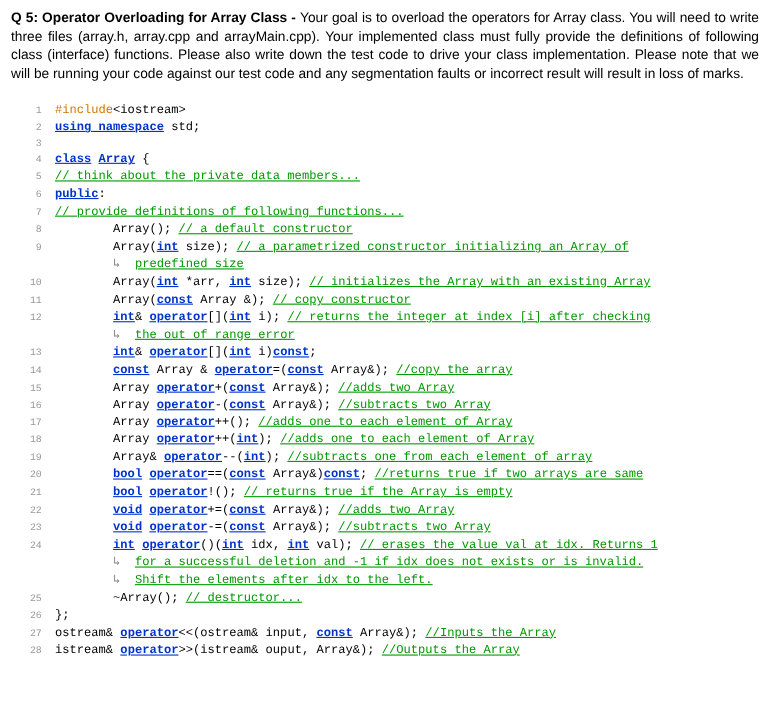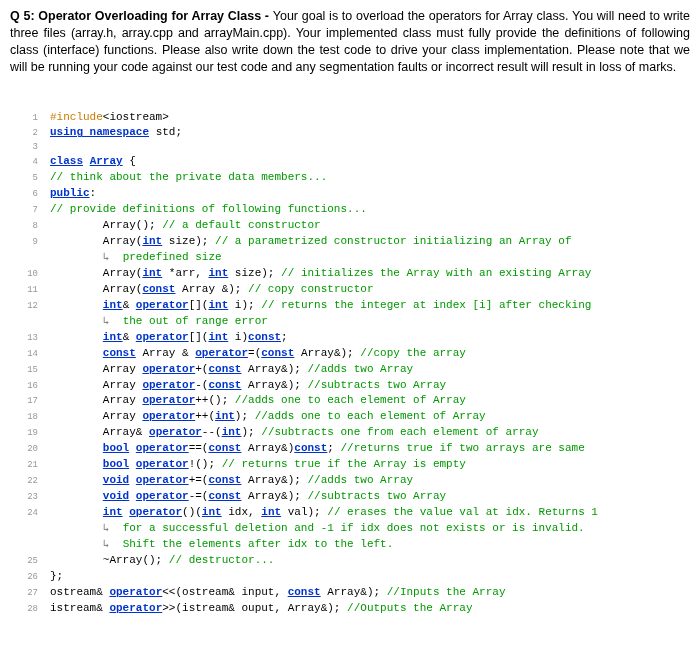--- a/index.html
+++ b/index.html
@@ -7,21 +7,21 @@
     padding: 8px 10px;
     font-family: Arial, Helvetica, sans-serif;
     font-size: 12.5px;
     line-height: 1.35;
     color: #000;
     background: #fff;
     width: 680px;
   }
   .question-text {
     text-align: justify;
-    margin-bottom: 30px;
+    margin-bottom: 14px;
   }
   .q-label {
     font-weight: bold;
   }
   .code-block {
     font-family: "Courier New", monospace;
     font-size: 11px;
     line-height: 1.45;
     white-space: pre;
     padding: 4px 0 4px 6px;
@@ -44,21 +44,21 @@
     width: 22px;
     margin-right: 12px;
     flex-shrink: 0;
   }
   .code-content {
     white-space: pre;
     text-align: right;
   }
   .kw { color: #0033cc; font-weight: bold; text-decoration: underline; }
   .pp { color: #cc7a00; }
-  .cm { color: #009900; }
+  .cm { color: #009900; text-decoration: underline; }
   .arrow { color: #888; }
 </style>
 </head>
 <body>
 
 <div class="question-text">
   <span class="q-label">Q 5: Operator Overloading for Array Class - </span><span>Your goal is to overload the operators for Array class. You will need to write three files (array.h, array.cpp and arrayMain.cpp). Your implemented class must fully provide the definitions of following class (interface) functions. Please also write down the test code to drive your class implementation. Please note that we will be running your code against our test code and any segmentation faults or incorrect result will result in loss of marks.</span>
 </div>
 
 <div class="code-block" id="code-block"><div class="code-line"><span class="ln">1</span><span class="code-content"><span class="pp">#include</span>&lt;iostream&gt;</span></div><div class="code-line"><span class="ln">2</span><span class="code-content"><span class="kw">using namespace</span> std;</span></div><div class="code-line"><span class="ln">3</span><span class="code-content"></span></div><div class="code-line"><span class="ln">4</span><span class="code-content"><span class="kw">class</span> <span class="kw">Array</span> {</span></div><div class="code-line"><span class="ln">5</span><span class="code-content"><span class="cm">// think about the private data members...</span></span></div><div class="code-line"><span class="ln">6</span><span class="code-content"><span class="kw">public</span>:</span></div><div class="code-line"><span class="ln">7</span><span class="code-content"><span class="cm">// provide definitions of following functions...</span></span></div><div class="code-line"><span class="ln">8</span><span class="code-content">        Array(); <span class="cm">// a default constructor</span></span></div><div class="code-line"><span class="ln">9</span><span class="code-content">        Array(<span class="kw">int</span> size); <span class="cm">// a parametrized constructor initializing an Array of</span></span></div><div class="code-line"><span class="cont"></span><span class="code-content">        <span class="arrow">↳</span>  <span class="cm">predefined size</span></span></div><div class="code-line"><span class="ln">10</span><span class="code-content">        Array(<span class="kw">int</span> *arr, <span class="kw">int</span> size); <span class="cm">// initializes the Array with an existing Array</span></span></div><div class="code-line"><span class="ln">11</span><span class="code-content">        Array(<span class="kw">const</span> Array &amp;); <span class="cm">// copy constructor</span></span></div><div class="code-line"><span class="ln">12</span><span class="code-content">        <span class="kw">int</span>&amp; <span class="kw">operator</span>[](<span class="kw">int</span> i); <span class="cm">// returns the integer at index [i] after checking</span></span></div><div class="code-line"><span class="cont"></span><span class="code-content">        <span class="arrow">↳</span>  <span class="cm">the out of range error</span></span></div><div class="code-line"><span class="ln">13</span><span class="code-content">        <span class="kw">int</span>&amp; <span class="kw">operator</span>[](<span class="kw">int</span> i)<span class="kw">const</span>;</span></div><div class="code-line"><span class="ln">14</span><span class="code-content">        <span class="kw">const</span> Array &amp; <span class="kw">operator</span>=(<span class="kw">const</span> Array&amp;); <span class="cm">//copy the array</span></span></div><div class="code-line"><span class="ln">15</span><span class="code-content">        Array <span class="kw">operator</span>+(<span class="kw">const</span> Array&amp;); <span class="cm">//adds two Array</span></span></div><div class="code-line"><span class="ln">16</span><span class="code-content">        Array <span class="kw">operator</span>-(<span class="kw">const</span> Array&amp;); <span class="cm">//subtracts two Array</span></span></div><div class="code-line"><span class="ln">17</span><span class="code-content">        Array <span class="kw">operator</span>++(); <span class="cm">//adds one to each element of Array</span></span></div><div class="code-line"><span class="ln">18</span><span class="code-content">        Array <span class="kw">operator</span>++(<span class="kw">int</span>); <span class="cm">//adds one to each element of Array</span></span></div><div class="code-line"><span class="ln">19</span><span class="code-content">        Array&amp; <span class="kw">operator</span>--(<span class="kw">int</span>); <span class="cm">//subtracts one from each element of array</span></span></div><div class="code-line"><span class="ln">20</span><span class="code-content">        <span class="kw">bool</span> <span class="kw">operator</span>==(<span class="kw">const</span> Array&amp;)<span class="kw">const</span>; <span class="cm">//returns true if two arrays are same</span></span></div><div class="code-line"><span class="ln">21</span><span class="code-content">        <span class="kw">bool</span> <span class="kw">operator</span>!(); <span class="cm">// returns true if the Array is empty</span></span></div><div class="code-line"><span class="ln">22</span><span class="code-content">        <span class="kw">void</span> <span class="kw">operator</span>+=(<span class="kw">const</span> Array&amp;); <span class="cm">//adds two Array</span></span></div><div class="code-line"><span class="ln">23</span><span class="code-content">        <span class="kw">void</span> <span class="kw">operator</span>-=(<span class="kw">const</span> Array&amp;); <span class="cm">//subtracts two Array</span></span></div><div class="code-line"><span class="ln">24</span><span class="code-content">        <span class="kw">int</span> <span class="kw">operator</span>()(<span class="kw">int</span> idx, <span class="kw">int</span> val); <span class="cm">// erases the value val at idx. Returns 1</span></span></div><div class="code-line"><span class="cont"></span><span class="code-content">        <span class="arrow">↳</span>  <span class="cm">for a successful deletion and -1 if idx does not exists or is invalid.</span></span></div><div class="code-line"><span class="cont"></span><span class="code-content">        <span class="arrow">↳</span>  <span class="cm">Shift the elements after idx to the left.</span></span></div><div class="code-line"><span class="ln">25</span><span class="code-content">        ~Array(); <span class="cm">// destructor...</span></span></div><div class="code-line"><span class="ln">26</span><span class="code-content">};</span></div><div class="code-line"><span class="ln">27</span><span class="code-content">ostream&amp; <span class="kw">operator</span>&lt;&lt;(ostream&amp; input, <span class="kw">const</span> Array&amp;); <span class="cm">//Inputs the Array</span></span></div><div class="code-line"><span class="ln">28</span><span class="code-content">istream&amp; <span class="kw">operator</span>&gt;&gt;(istream&amp; ouput, Array&amp;); <span class="cm">//Outputs the Array</span></span></div></div>

